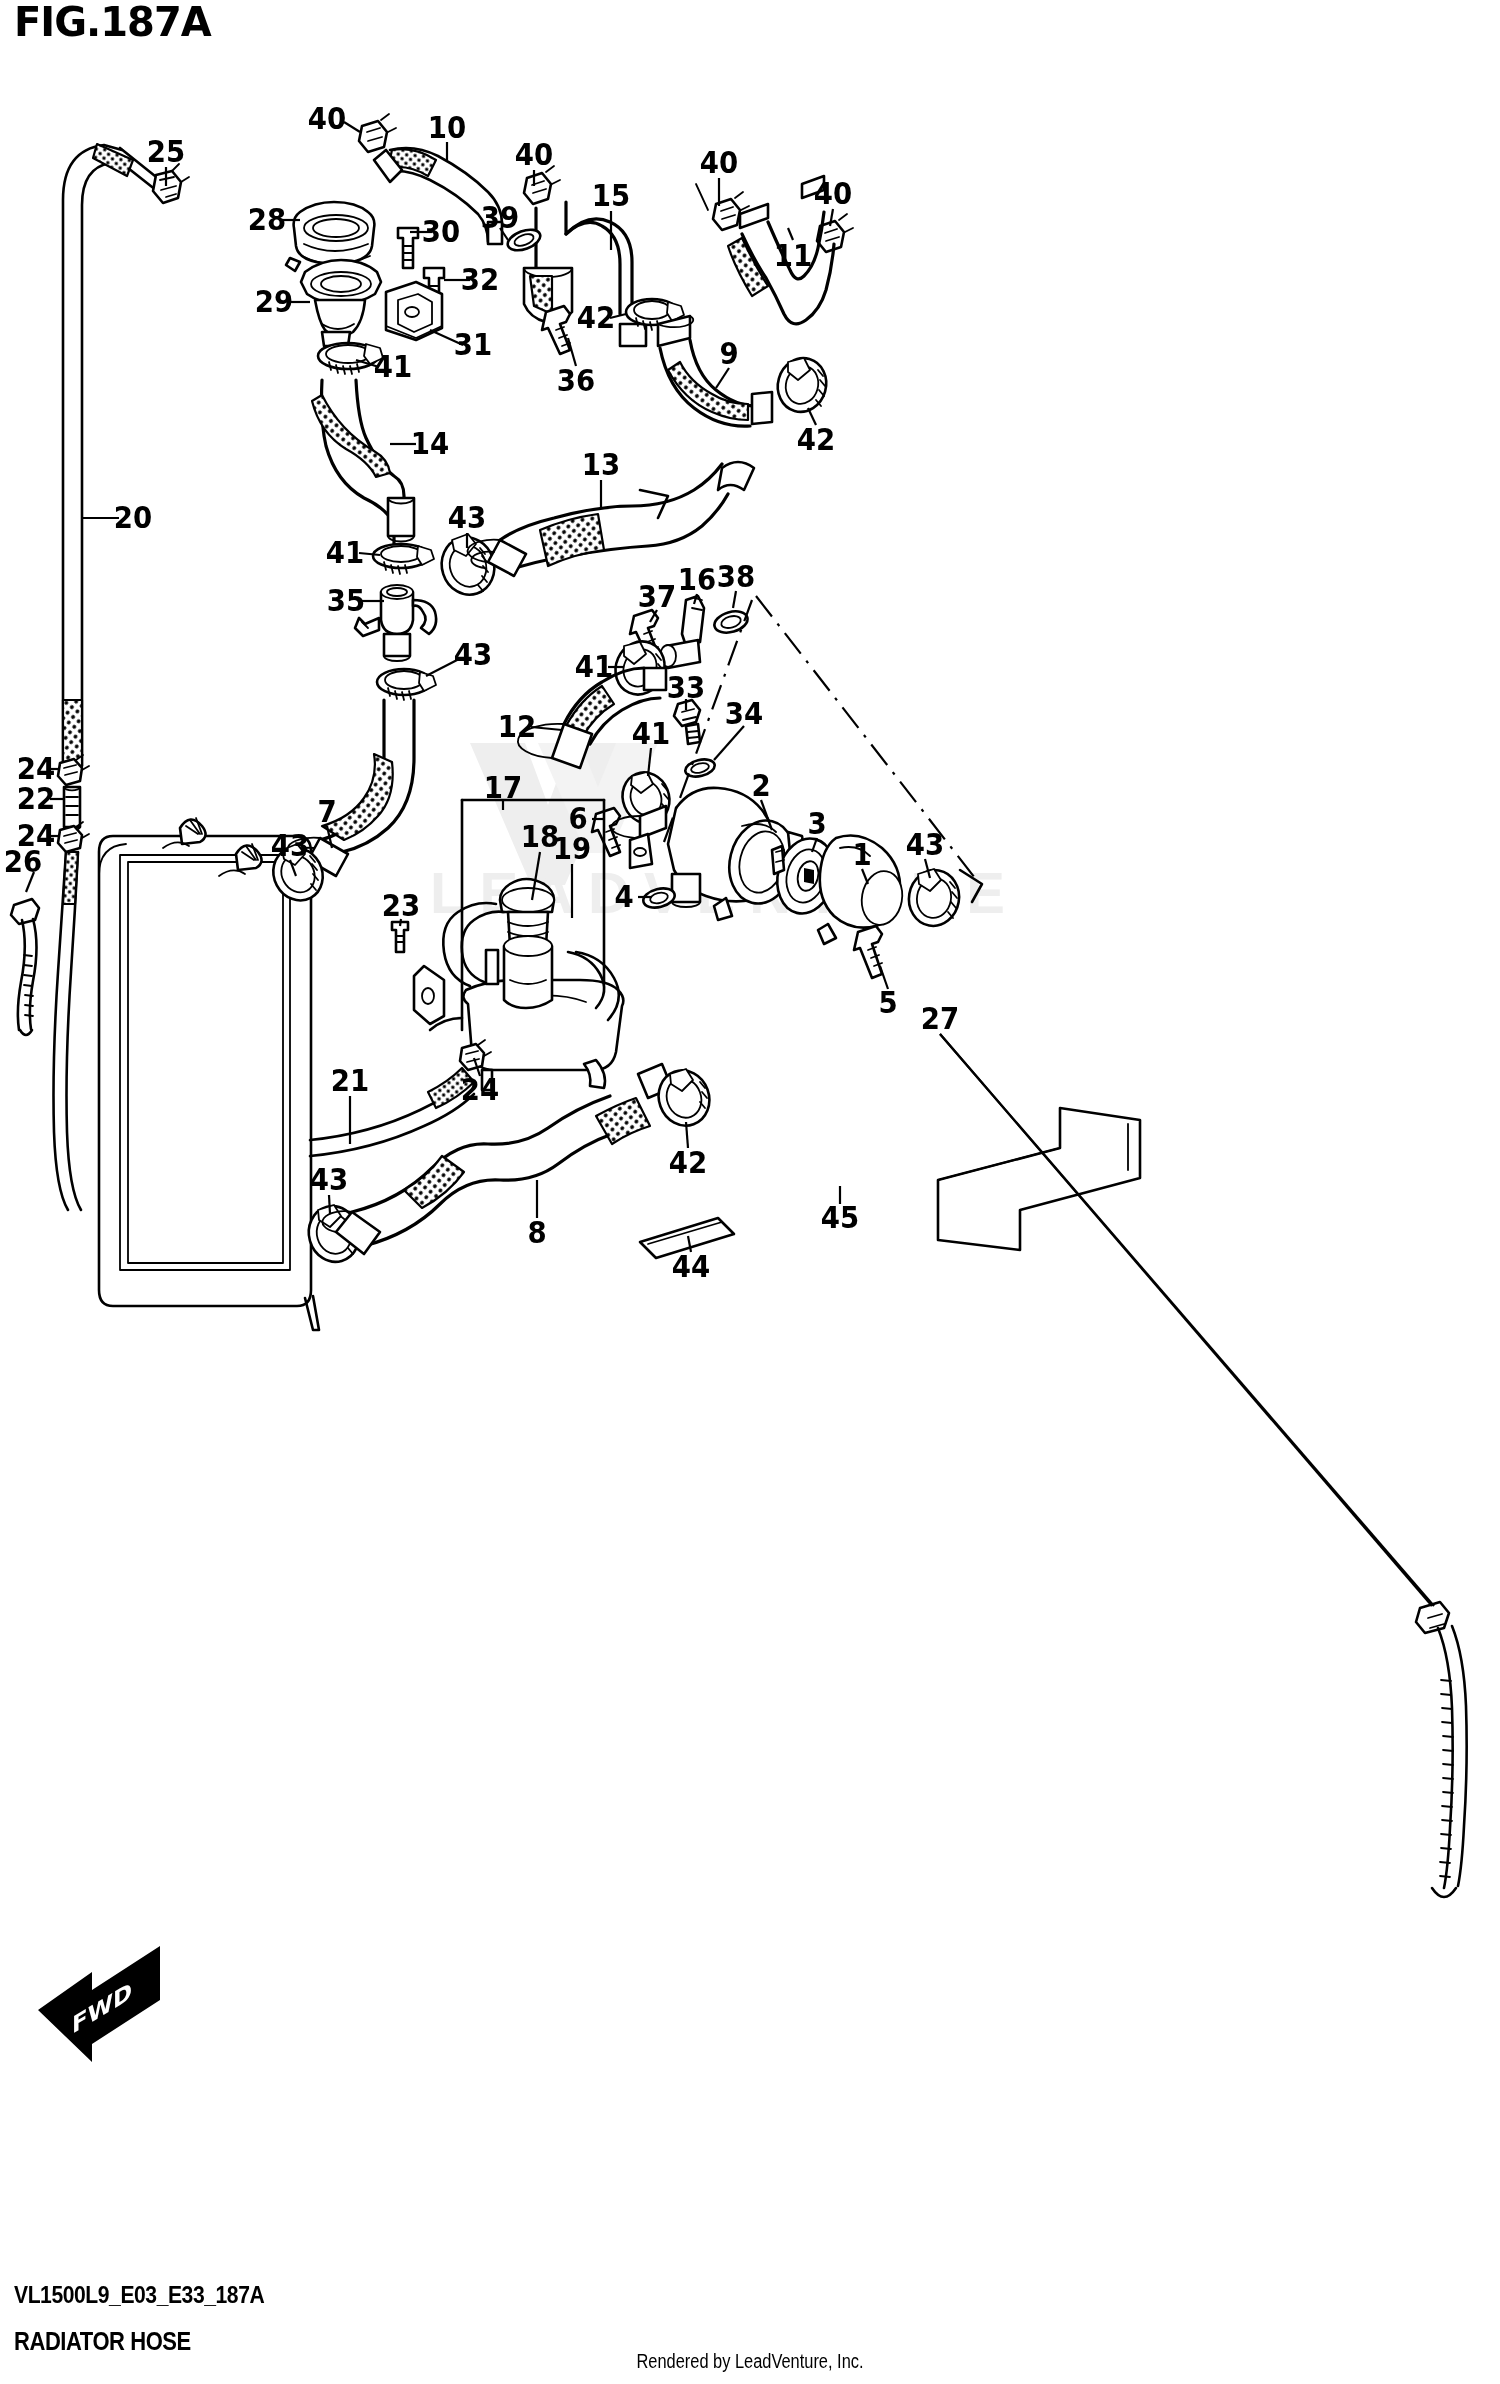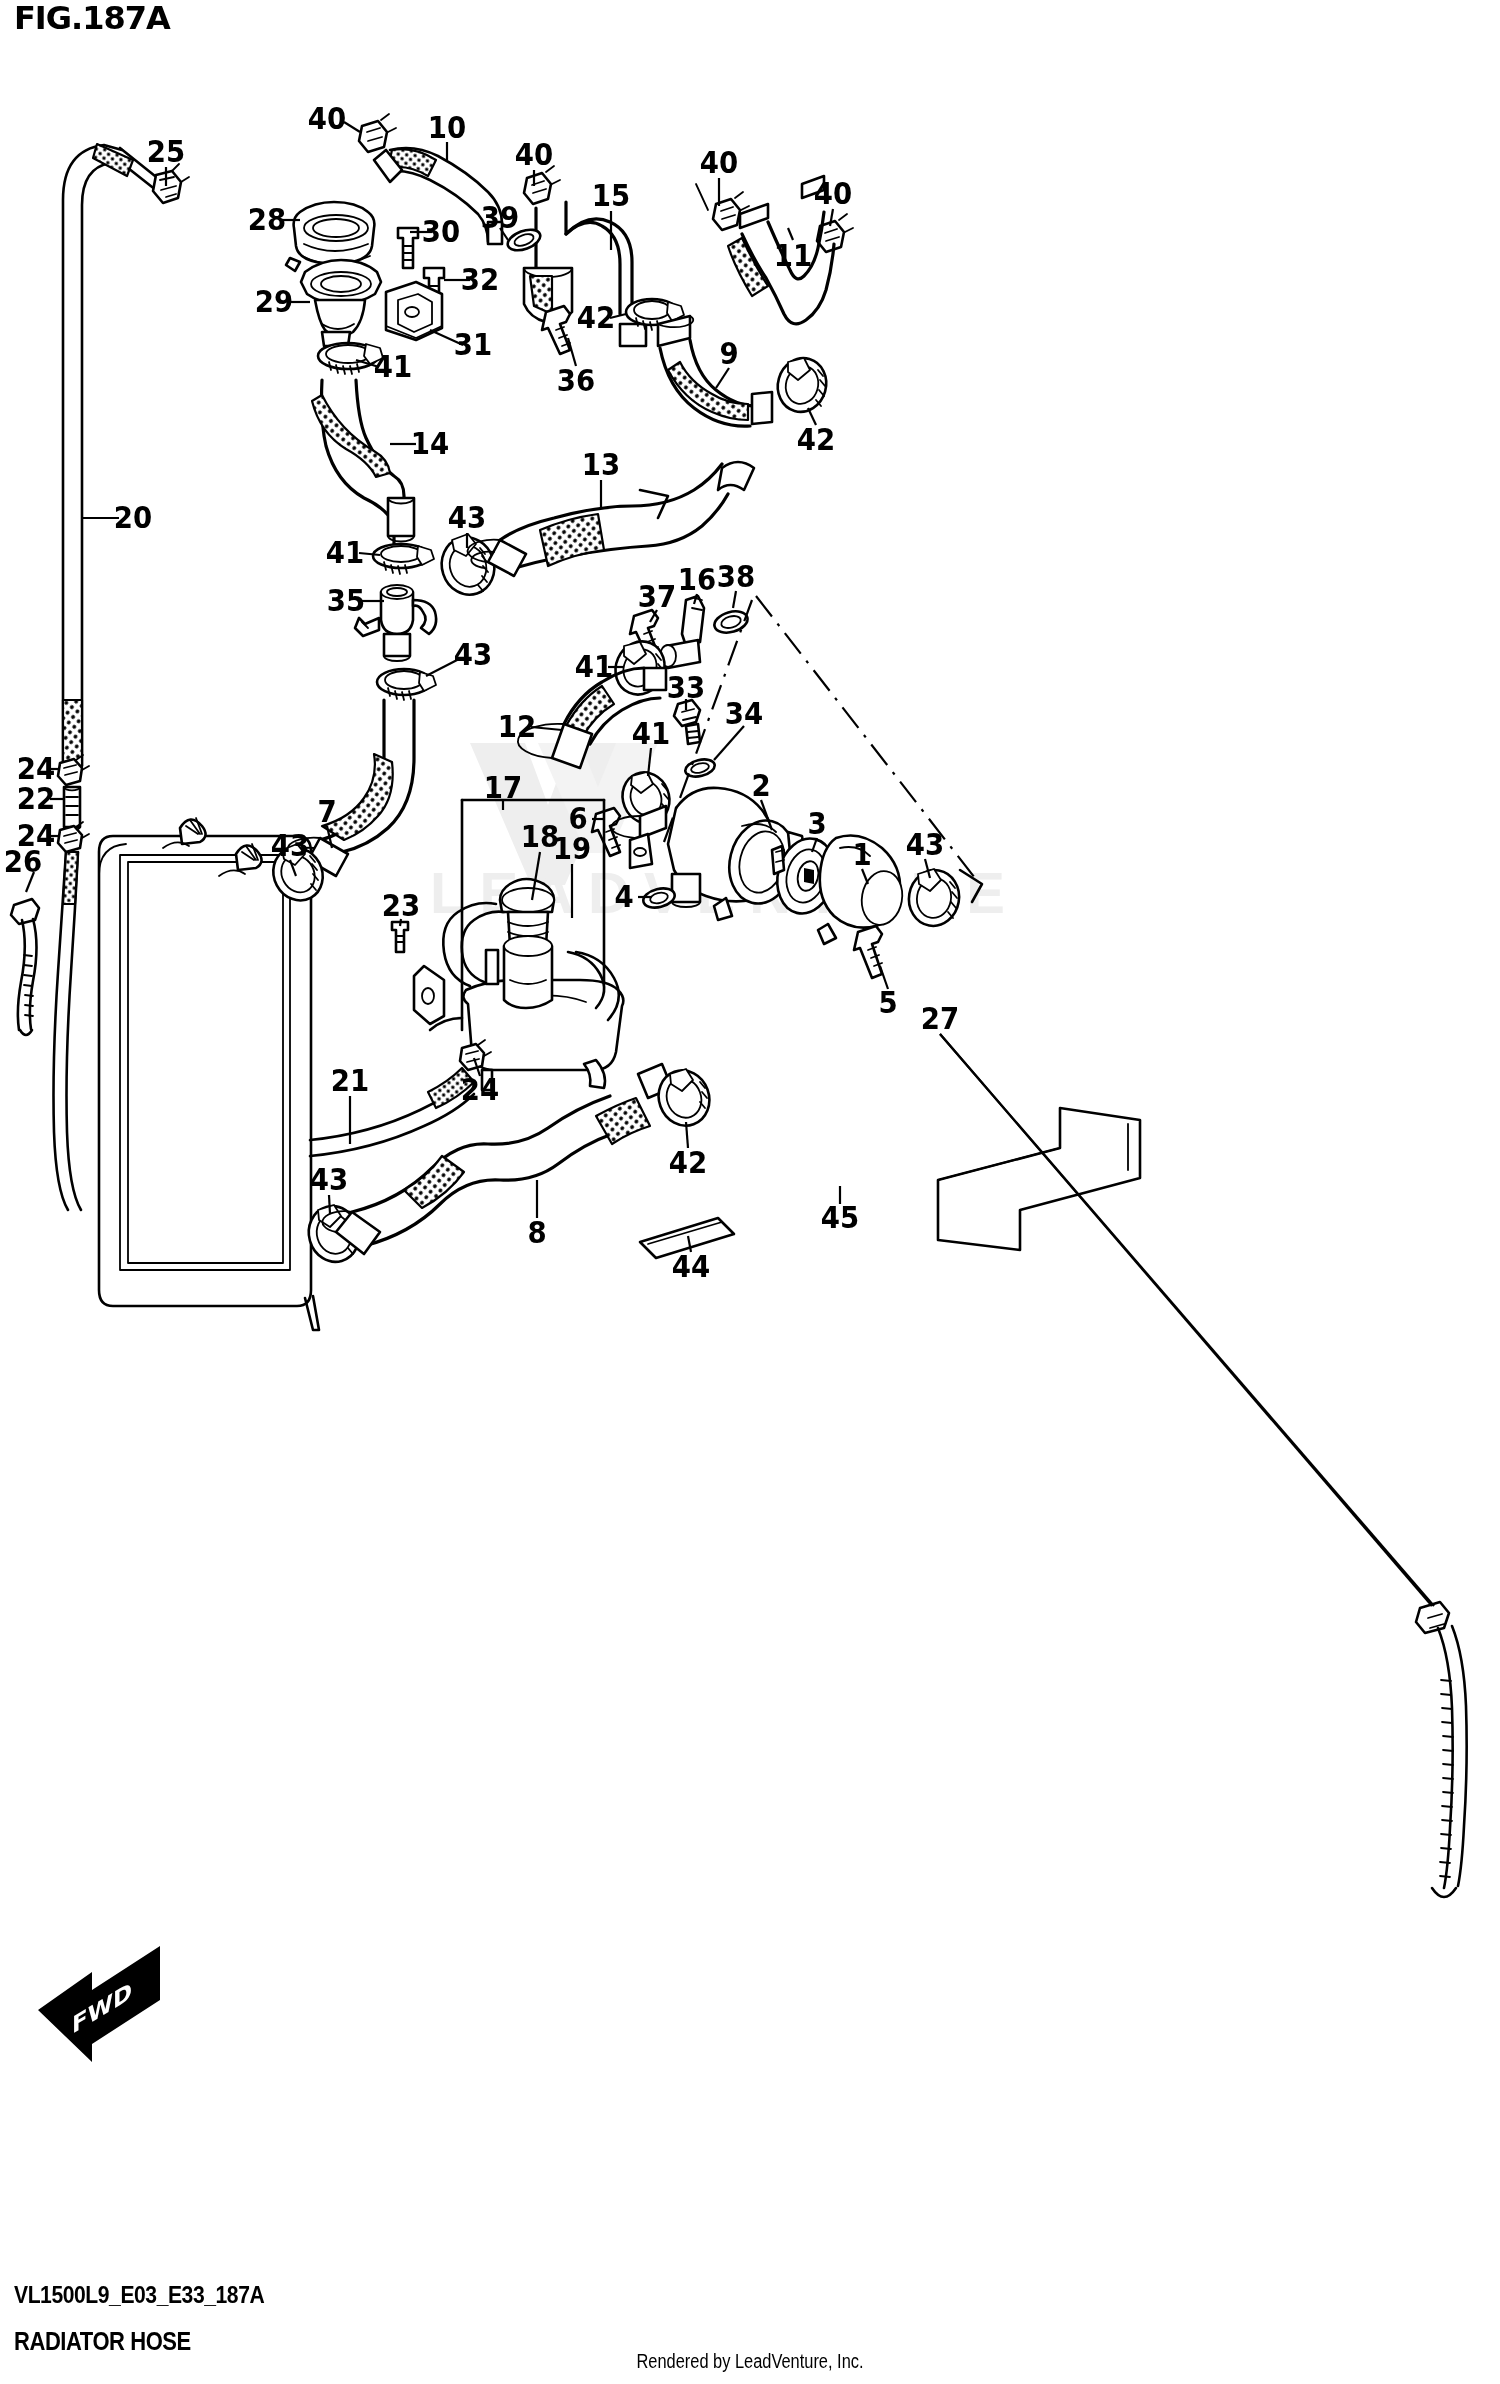--- a/index.html
+++ b/index.html
@@ -7,21 +7,21 @@
   body{
     width:1500px;height:2384px;position:relative;overflow:hidden;
     font-family:"Liberation Sans", sans-serif;color:#000;
   }
   #sheet{position:absolute;left:0;top:0;width:1500px;height:2384px;}
 
   
   .fig-title{
     position:absolute;left:14px;top:2px;
     font-family:"DejaVu Sans", sans-serif;
-    font-weight:bold;font-size:32px;letter-spacing:-1px;
+    font-weight:bold;font-size:40px;letter-spacing:-1px;
     line-height:1;
   }
 
   
   .footer-code{
     position:absolute;left:14px;top:2281px;
     font-family:"Liberation Sans Narrow","Liberation Sans",sans-serif;
     font-weight:bold;font-size:24px;letter-spacing:-0.5px;
     transform:scaleX(.88);transform-origin:left center;
   }

